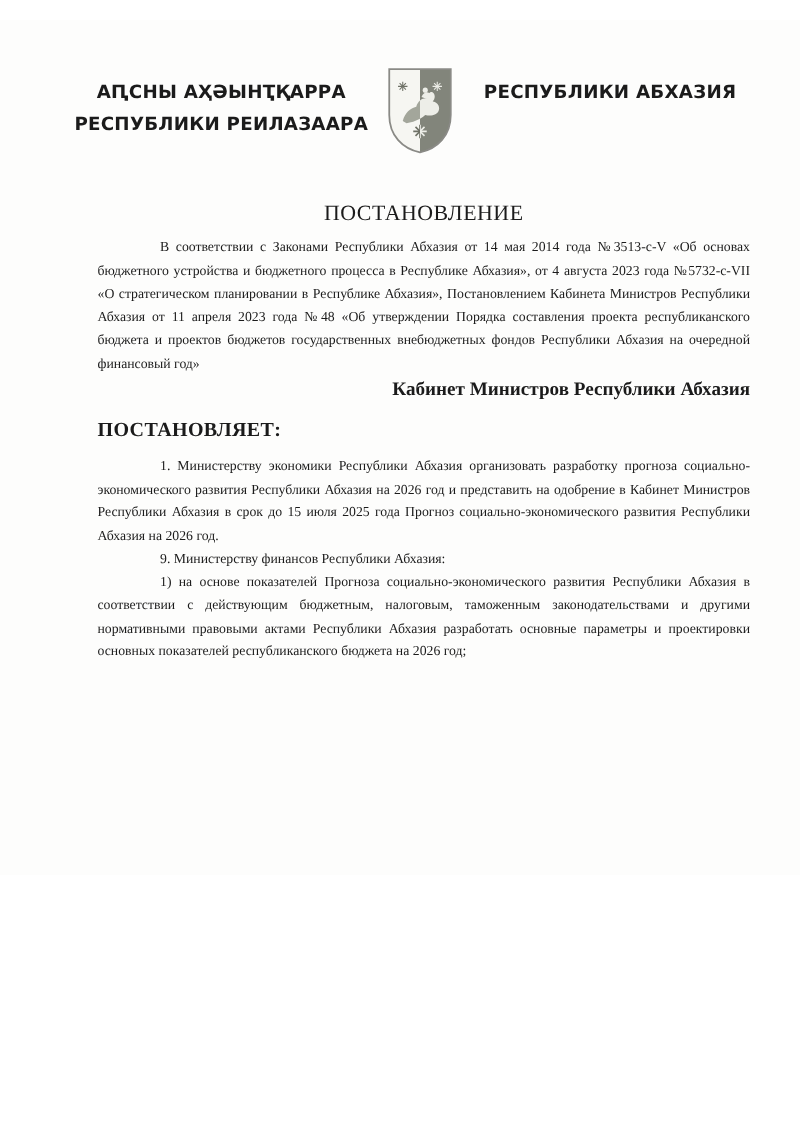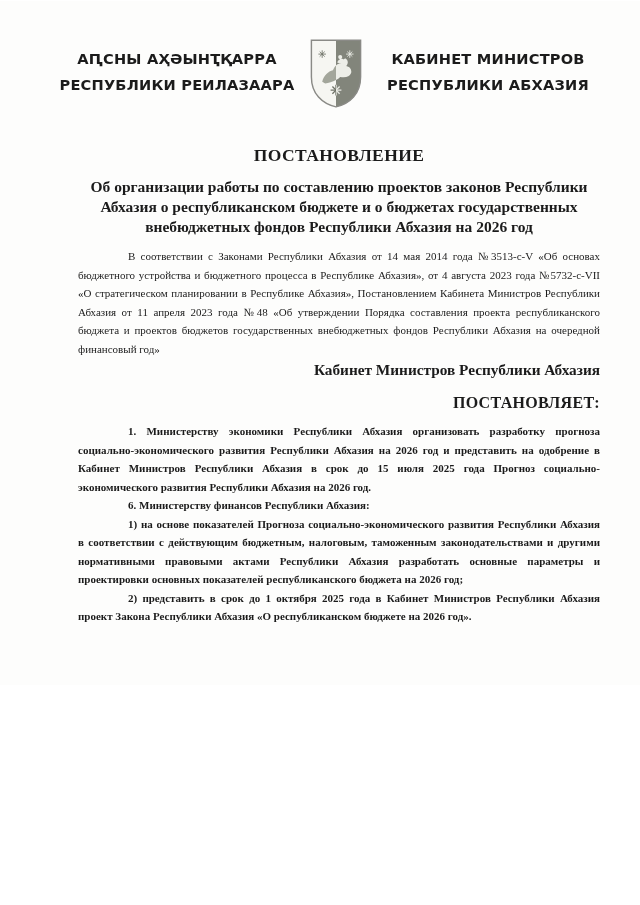--- a/index.html
+++ b/index.html
@@ -1,20 +1,20 @@
 <!DOCTYPE html>
 <html><head>
 <meta charset="utf-8">
 <style>
   html, body { margin: 0; padding: 0; background: #ffffff; }
   .page {
     position: relative;
     width: 640px;
     height: 684px;
-    margin: 1px auto;
+    margin: 16px auto;
     background: #fdfdfc;
     color: #1b1b1b;
     font-family: "Liberation Serif", "DejaVu Serif", serif;
     overflow: hidden;
   }
   
   .org {
     position: absolute;
     top: 45px;
     font-family: "DejaVu Sans", "Liberation Sans", sans-serif;
@@ -32,21 +32,21 @@
   
   .doc {
     position: absolute;
     left: 78px;
     right: 40px;
     top: 146px;
   }
   .doc-title {
     margin: 0;
     font-size: 17.5px;
-    font-weight: bold;
+    font-weight: normal;
     line-height: 17px;
     text-align: center;
     letter-spacing: 0.4px;
   }
   .doc-subject {
     margin: 13px 0 0 0;
     font-size: 15.5px;
     font-weight: bold;
     line-height: 20px;
     text-align: center;
@@ -64,24 +64,24 @@
     font-size: 15.3px;
     font-weight: bold;
     line-height: 17px;
     text-align: right;
   }
   .resolves {
     margin: 16px 0 0 0;
     font-size: 16px;
     font-weight: bold;
     line-height: 17px;
-    text-align: right;
+    text-align: left;
     letter-spacing: 0.3px;
   }
-  .items { margin-top: 11px; font-weight: bold; }
+  .items { margin-top: 11px; }
 </style>
 </head>
 <body>
 
 <div class="page">
 
   <div>
     <div class="org org-left">
       <div>АԤСНЫ АҲӘЫНҬҚАРРА</div>
       <div>РЕСПУБЛИКИ РЕИЛАЗААРА</div>
@@ -127,35 +127,32 @@
           </g>
           <g clip-path="url(#rightHalf)">
             <use href="#star8" transform="translate(50,88)" stroke="#edeee8" stroke-width="2.2"></use>
           </g>
         </g>
         <path d="M9,5 H91 V66 C91,94 73,111 50,116 C27,111 9,94 9,66 Z" fill="none" stroke="#8a8a86" stroke-width="2.4"></path>
       </svg>
     </div>
 
     <div class="org org-right">
-      <div>КАБИНЕТ МИНИСТРОВ</div>
       <div>РЕСПУБЛИКИ АБХАЗИЯ</div>
     </div>
   </div>
 
   <main class="doc">
     <h1 class="doc-title">ПОСТАНОВЛЕНИЕ</h1>
-    <h2 class="doc-subject">Об организации работы по составлению проектов законов Республики Абхазия о республиканском бюджете и о бюджетах государственных внебюджетных фондов Республики Абхазия на 2026 год</h2>
 
     <p class="para preamble">В соответствии с Законами Республики Абхазия от 14 мая 2014 года №3513-с-V «Об основах бюджетного устройства и бюджетного процесса в Республике Абхазия», от 4 августа 2023 года №5732-с-VII «О стратегическом планировании в Республике Абхазия», Постановлением Кабинета Министров Республики Абхазия от 11 апреля 2023 года №48 «Об утверждении Порядка составления проекта республиканского бюджета и проектов бюджетов государственных внебюджетных фондов Республики Абхазия на очередной финансовый год»</p>
 
     <p class="issuer">Кабинет Министров Республики Абхазия</p>
     <p class="resolves">ПОСТАНОВЛЯЕТ:</p>
 
     <div class="items">
       <p class="para">1. Министерству экономики Республики Абхазия организовать разработку прогноза социально-экономического развития Республики Абхазия на 2026 год и представить на одобрение в Кабинет Министров Республики Абхазия в срок до 15 июля 2025 года Прогноз социально-экономического развития Республики Абхазия на 2026 год.</p>
-      <p class="para">6. Министерству финансов Республики Абхазия:</p>
+      <p class="para">9. Министерству финансов Республики Абхазия:</p>
       <p class="para">1) на основе показателей Прогноза социально-экономического развития Республики Абхазия в соответствии с действующим бюджетным, налоговым, таможенным законодательствами и другими нормативными правовыми актами Республики Абхазия разработать основные параметры и проектировки основных показателей республиканского бюджета на 2026 год;</p>
-      <p class="para">2) представить в срок до 1 октября 2025 года в Кабинет Министров Республики Абхазия проект Закона Республики Абхазия «О республиканском бюджете на 2026 год».</p>
     </div>
   </main>
 
 </div>
 
 </body></html>

